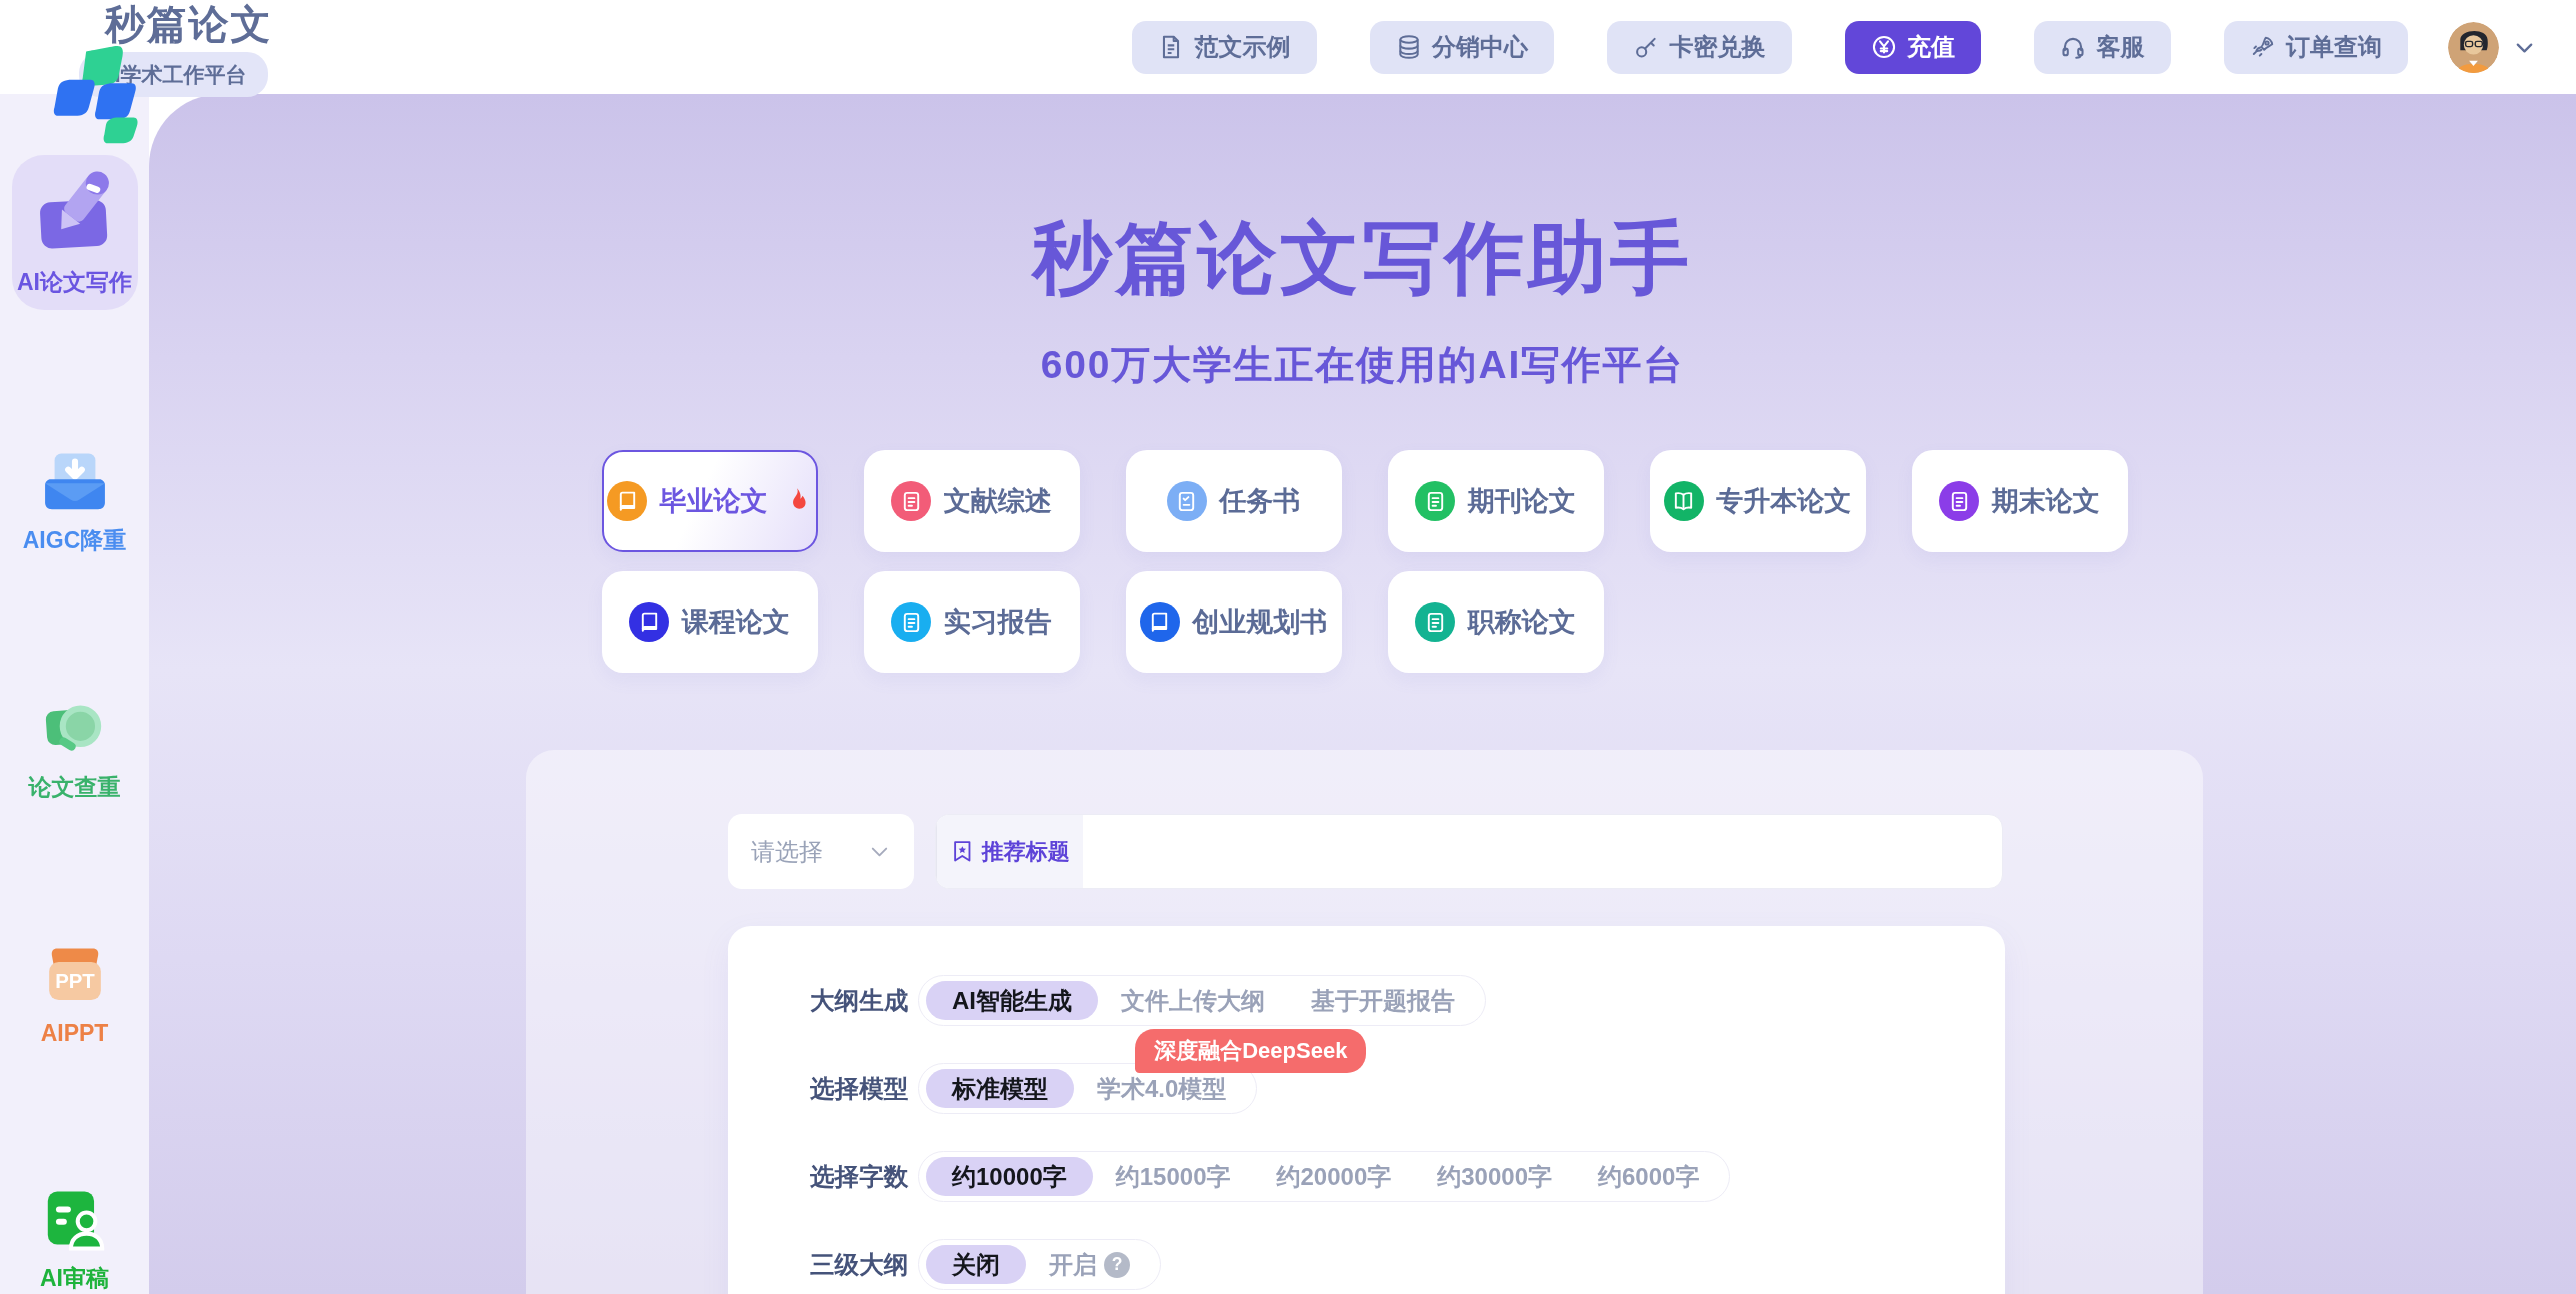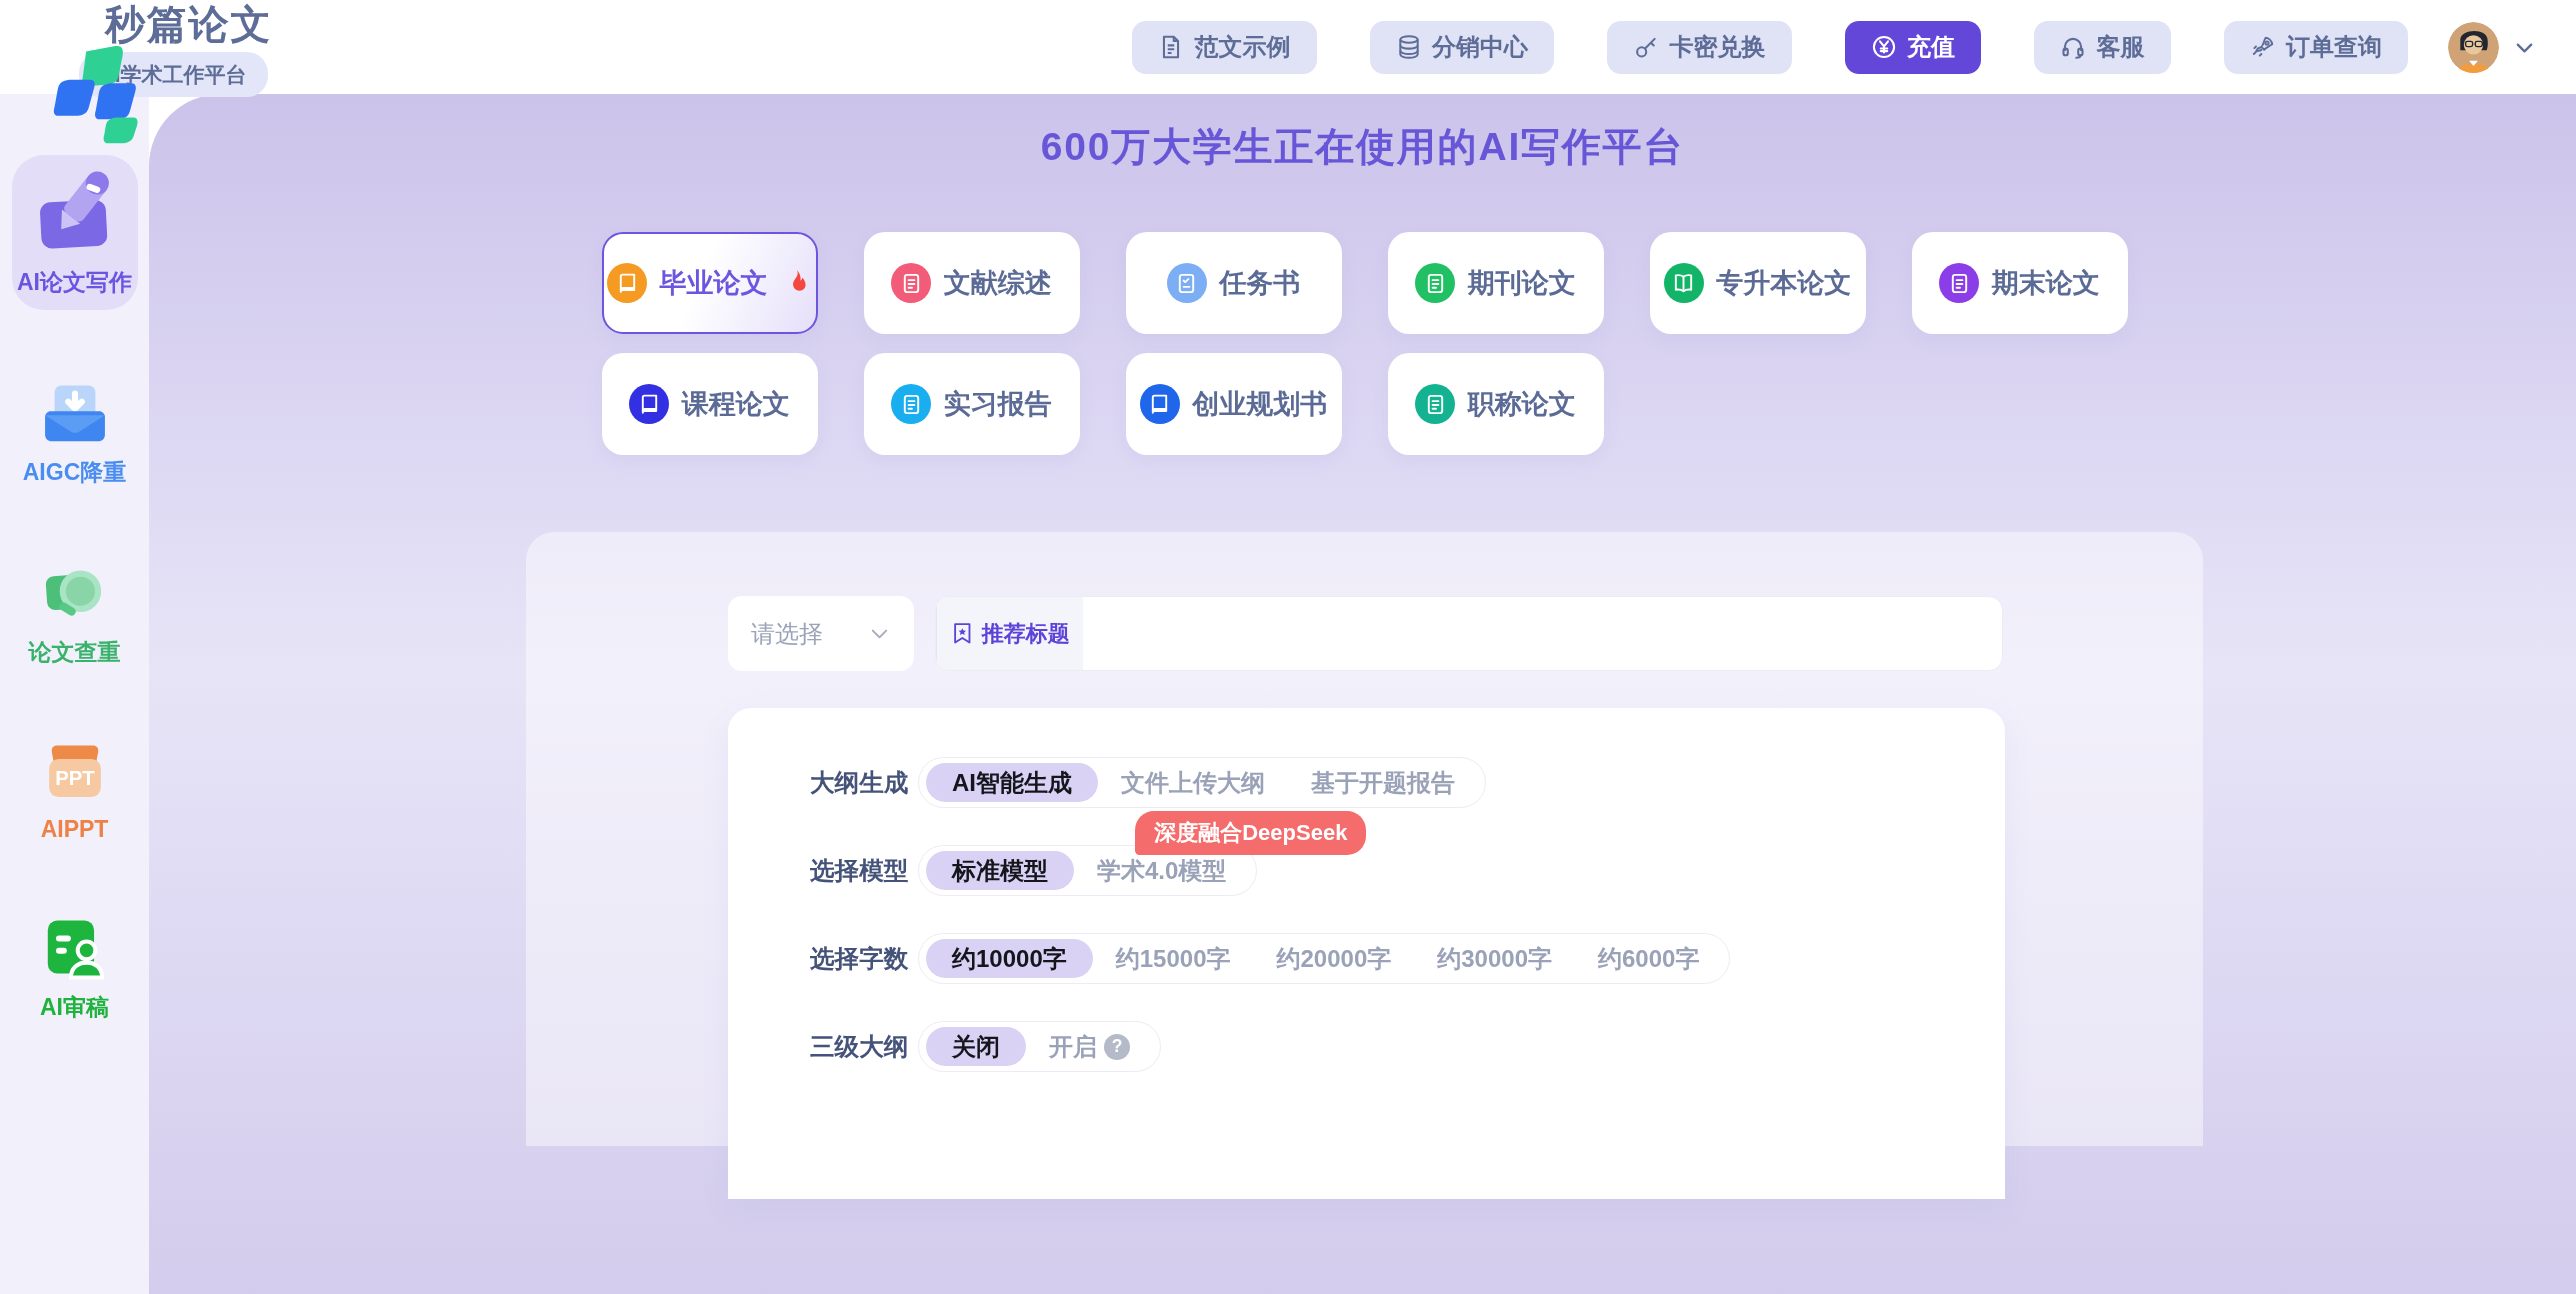--- a/index.html
+++ b/index.html
@@ -19,21 +19,21 @@
            background:#e0e3f6;color:#5e6d97;font-size:24px;font-weight:700;cursor:pointer;
            white-space:nowrap;border:none;}
   .nav-btn svg{width:26px;height:26px;flex:none;}
   .nav-btn.primary{background:#6247d9;color:#fff;}
   .avatar{width:51px;height:51px;border-radius:50%;overflow:hidden;flex:none;cursor:pointer;}
   .chev{color:#5e6d97;display:flex;align-items:center;cursor:pointer;}
   .chev svg{width:23px;height:23px;}
 
   
   .sidebar{position:absolute;left:0;top:94px;bottom:0;width:149px;background:#f2f0fb;z-index:4;
-           display:flex;flex-direction:column;align-items:center;}
+           display:flex;flex-direction:column;align-items:center;justify-content:space-between;}
   .side-item{display:flex;flex-direction:column;align-items:center;cursor:pointer;}
   .side-item .s-icon{width:68px;height:68px;}
   .side-item .s-label{margin-top:8.8px;font-size:23px;font-weight:800;white-space:nowrap;}
   .side-item.active{background:#e3ddf8;border-radius:32px;width:126px;padding:14px 0 12.3px;}
   .side-item.active .s-icon{width:89px;height:89px;}
   .si-1{margin-top:61px;} .si-2{margin-top:70px;} .si-3{margin-top:72px;}
   .si-4{margin-top:72px;} .si-5{margin-top:72px;}
 
   
   .main{position:absolute;left:149px;top:94px;right:0;bottom:0;border-top-left-radius:72px;
@@ -230,20 +230,21 @@
             <rect x="22" y="30" width="22" height="9" rx="4.5" fill="#fff"></rect>
             <rect x="22" y="48" width="16" height="9" rx="4.5" fill="#fff"></rect>
             <circle cx="67" cy="52" r="13" fill="#1db53e" stroke="#fff" stroke-width="6"></circle>
             <path d="M44 92c0-14 10-22 23-22s23 8 23 22z" fill="#1db53e" stroke="#fff" stroke-width="6"></path>
           </svg></span>
         <span class="s-label" style="color:#1eb33c">AI审稿</span>
       </div>
     </aside>
 
   <main class="main">
+    <h1 class="hero-title">秒篇论文写作助手</h1>
     <h2 class="hero-sub">600万大学生正在使用的AI写作平台</h2>
 
     <div class="type-grid" id="typeGrid">
         <div class="type-btn active">
           <span class="t-icon" style="background:#f59a23">
             <svg viewBox="0 0 24 24" fill="none" stroke="#fff" stroke-width="2" stroke-linejoin="round">
               <path d="M5 4.5c0-1 .8-1.8 1.8-1.8H19v16H7c-1.1 0-2 .9-2 2z"></path>
               <path d="M5 18.7c0-1.1.9-2 2-2h12"></path>
             </svg>
           </span>

